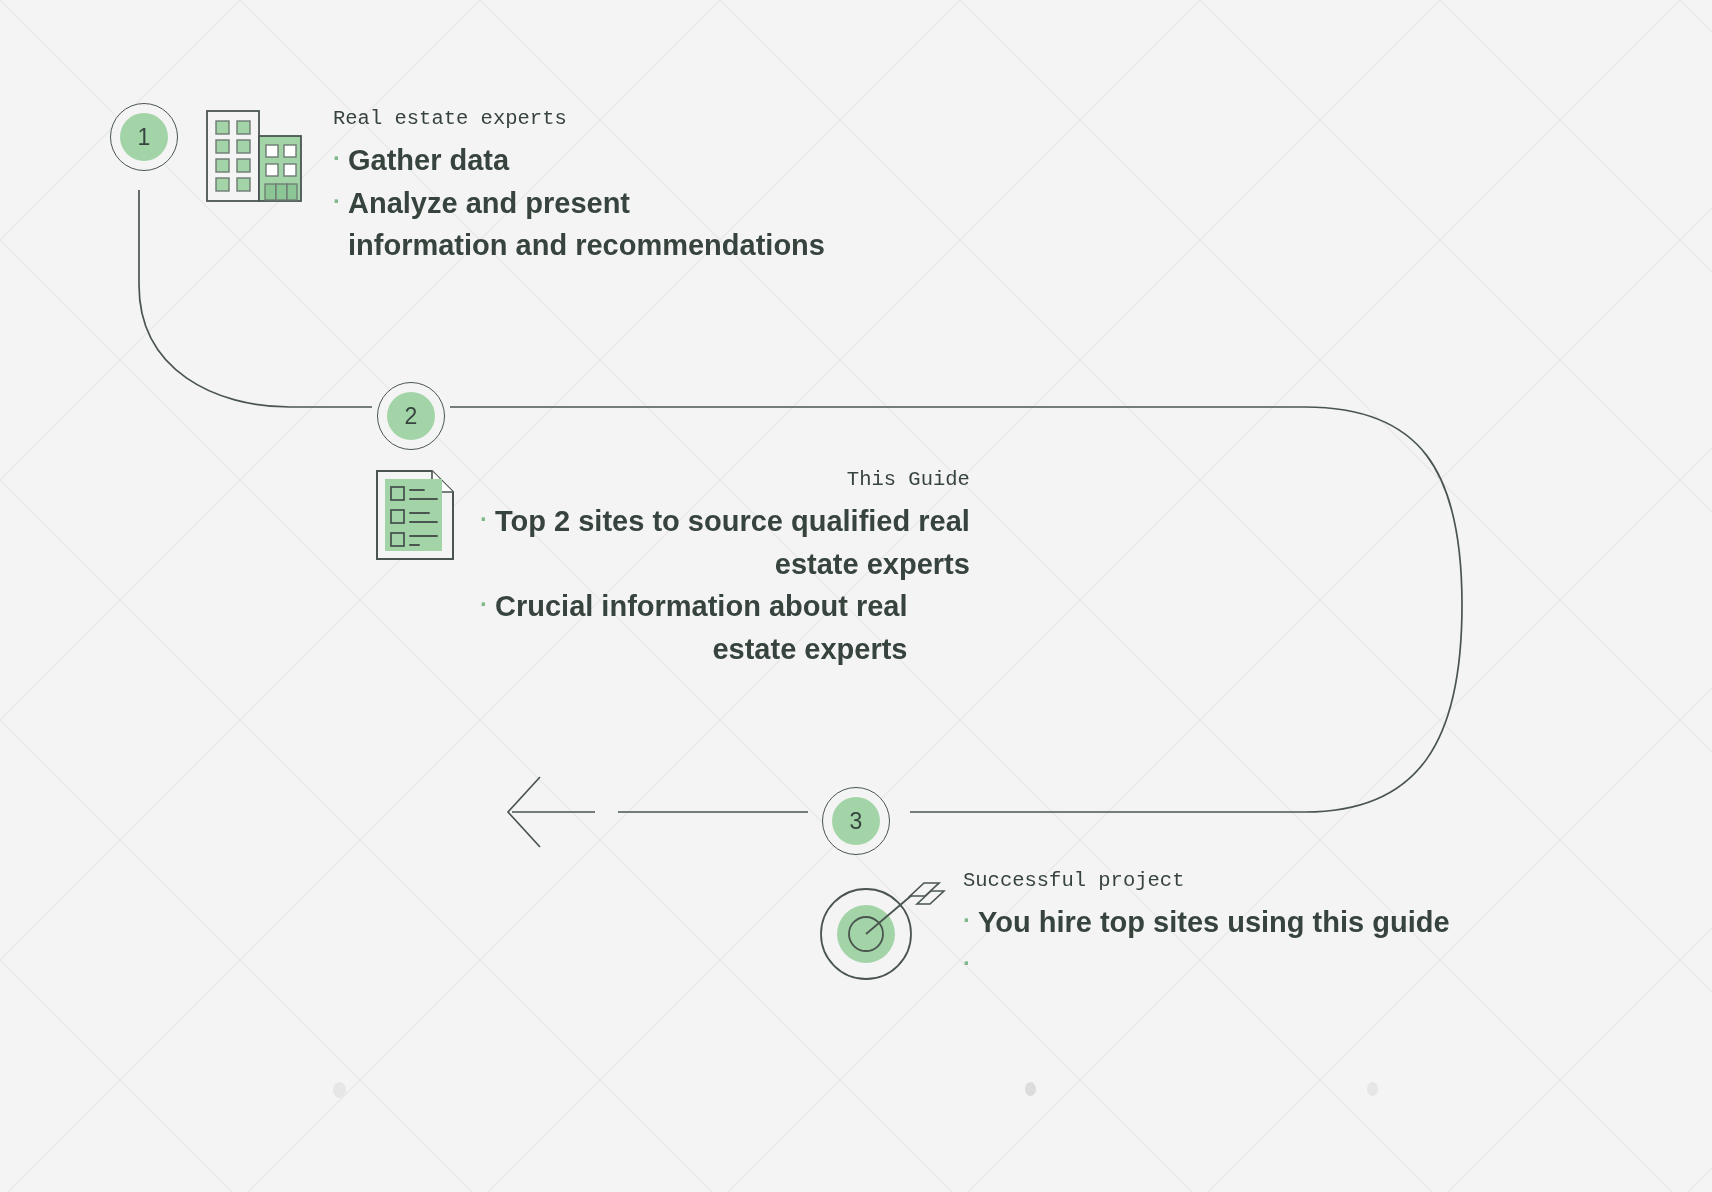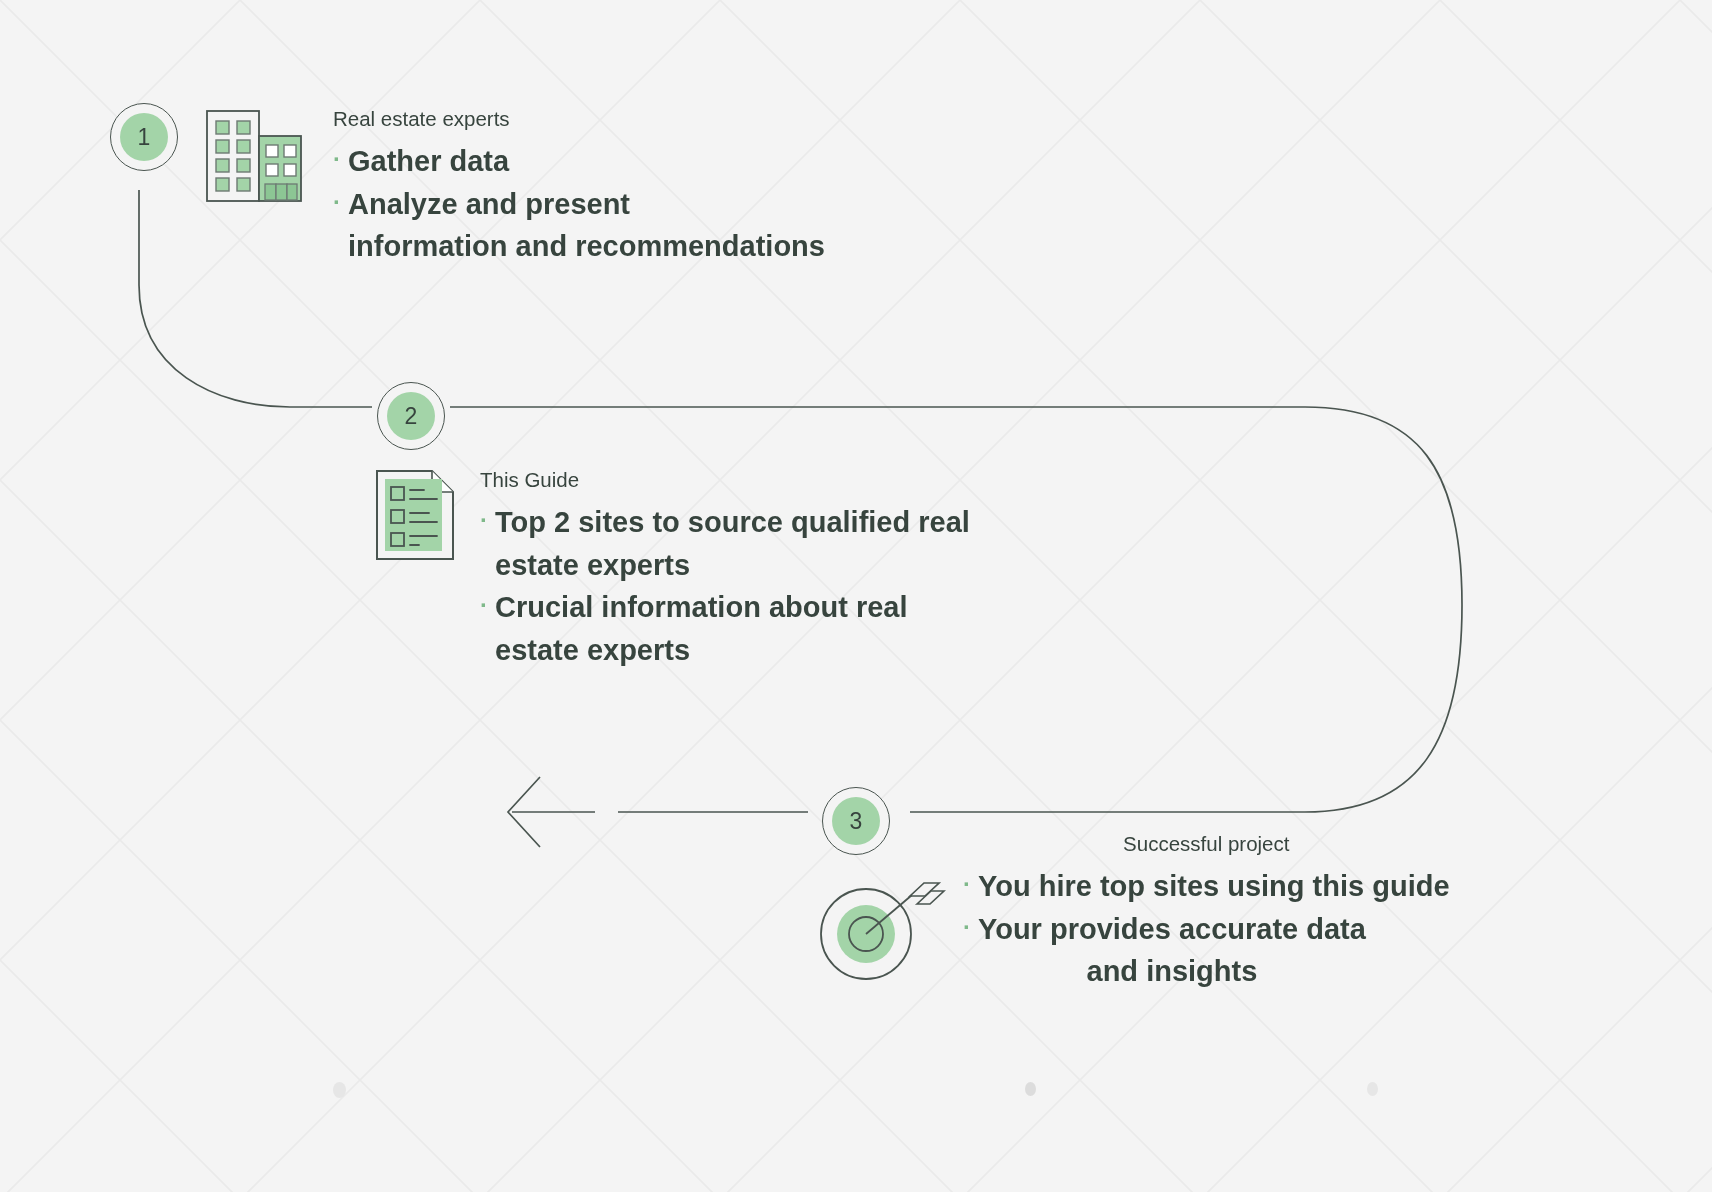--- a/index.html
+++ b/index.html
@@ -66,21 +66,21 @@
   #circle-3 { left: 822px; top: 787px; }
 
   
   .step-text {
     position: absolute;
     z-index: 4;
   }
   .step-kicker {
     font-size: 20.5px;
     color: #37443e;
-    font-family: Liberation Sans, sans-serif;
+    font-family: Liberation Mono, monospace;
     margin-bottom: 9px;
     white-space: nowrap;
   }
   .bullet-list {
     list-style: none;
     margin: 0;
     padding: 0;
   }
   .bullet-item {
     display: flex;
@@ -94,22 +94,22 @@
   .bullet-dot {
     color: #7fb98a;
     font-size: 24px;
     line-height: 1.62;
     margin-right: 7px;
     flex: 0 0 auto;
   }
   .bullet-text { white-space: pre-line; }
 
   #text-1 { left: 333px; top: 107px; }
-  #text-2 { left: 480px; top: 468px; }
-  #text-3 { left: 963px; top: 832px; text-align: center; }
+  #text-2 { left: 480px; top: 468px; text-align: right; }
+  #text-3 { left: 963px; top: 869px; }
 
   
   .icon-wrap { position: absolute; z-index: 4; }
   #icon-buildings { left: 203px; top: 108px; }
   #icon-document  { left: 374px; top: 468px; }
   #icon-target    { left: 818px; top: 872px; }
 
   .faint-dot {
     position: absolute;
     border-radius: 50%;
@@ -262,19 +262,17 @@
 
   <div class="step-text" id="text-3">
     <div class="step-kicker">Successful project</div>
     <ul class="bullet-list">
       <li class="bullet-item">
         <span class="bullet-dot">·</span>
         <span class="bullet-text">You hire top sites using this guide</span>
       </li>
       <li class="bullet-item">
         <span class="bullet-dot">·</span>
-        <span class="bullet-text">Your provides accurate data
- and insights</span>
       </li>
     </ul>
   </div>
 
 </div>
 
 </body></html>

